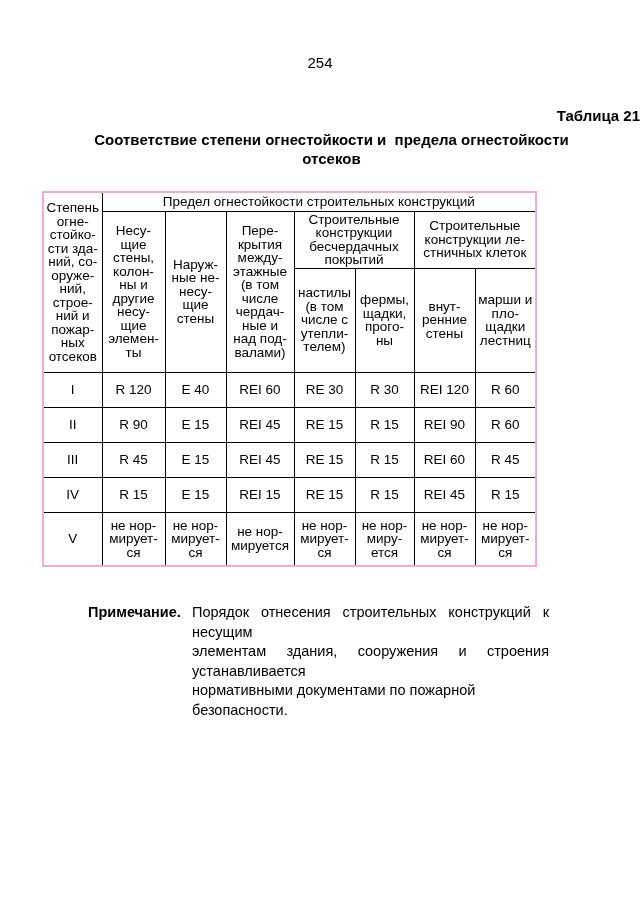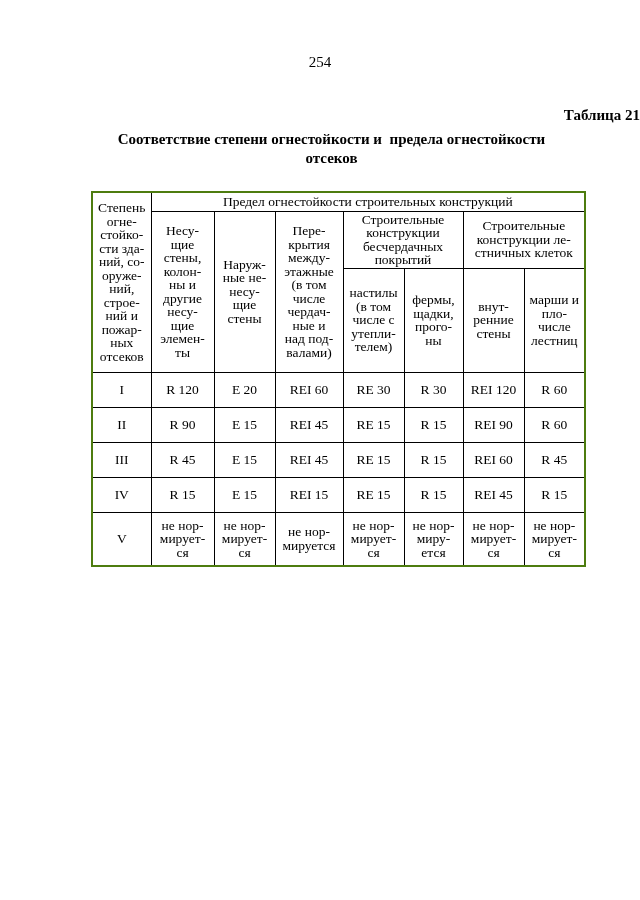--- a/index.html
+++ b/index.html
@@ -1,36 +1,36 @@
 <!DOCTYPE html>
 <html><head>
 <meta charset="utf-8">
 <style>
   html,body{margin:0;padding:0;background:#888;}
   .page{
     width:640px;height:900px;background:#ffffff;color:#000000;
-    font-family:Liberation Serif, serif;
+    font-family:Liberation Sans, sans-serif;
     position:relative;overflow:hidden;
   }
   .page-number{
     padding-top:54px;text-align:center;font-size:15px;
   }
   .table-caption{
     margin-top:36px;text-align:right;font-weight:bold;font-size:15px;
   }
   .doc-title{
     margin-top:6px;text-align:center;font-weight:bold;font-size:15px;
     line-height:19px;
     padding-left:23px;
   }
   .doc-title div{white-space:pre-wrap;}
   table.fire-table{
     border-collapse:collapse;table-layout:fixed;
-    margin:23px 0 0 91px;width:493px;
-    border:2px solid #4d7c0f;
+    margin:23px 0 0 42px;width:493px;
+    border:2px solid #f9a8d4;
   }
   table.fire-table td{
     border:1px solid #000;
     padding:0;text-align:center;
     white-space:pre-line;
     font-size:13.5px;line-height:13.5px;
     vertical-align:middle;
     overflow:hidden;
   }
   tr.r-span{height:19px;}
@@ -138,28 +138,28 @@
 телем)</td>
         <td class="sub-hd">фермы,
 щадки,
 прого-
 ны</td>
         <td class="sub-hd">внут-
 ренние
 стены</td>
         <td class="sub-hd">марши и
 пло-
-числе
+щадки
 лестниц</td>
       </tr>
 
       <tr class="r-data">
         <td class="data">I</td>
         <td class="data">R 120</td>
-        <td class="data">E 20</td>
+        <td class="data">E 40</td>
         <td class="data">REI 60</td>
         <td class="data">RE 30</td>
         <td class="data">R 30</td>
         <td class="data">REI 120</td>
         <td class="data">R 60</td>
       </tr>
       <tr class="r-data">
         <td class="data">II</td>
         <td class="data">R 90</td>
         <td class="data">E 15</td>
@@ -208,14 +208,22 @@
         <td class="data">не нор-
 мирует-
 ся</td>
         <td class="data">не нор-
 мирует-
 ся</td>
       </tr>
     </tbody>
   </table>
 
+  <div class="note">
+    <span class="note-label">Примечание.</span>
+    <div class="note-text">
+      <div class="jl">Порядок отнесения строительных конструкций к несущим</div>
+      <div class="jl">элементам здания, сооружения и строения устанавливается</div>
+      <div>нормативными документами по пожарной безопасности.</div>
+    </div>
+  </div>
 
 </div>
 
 </body></html>

